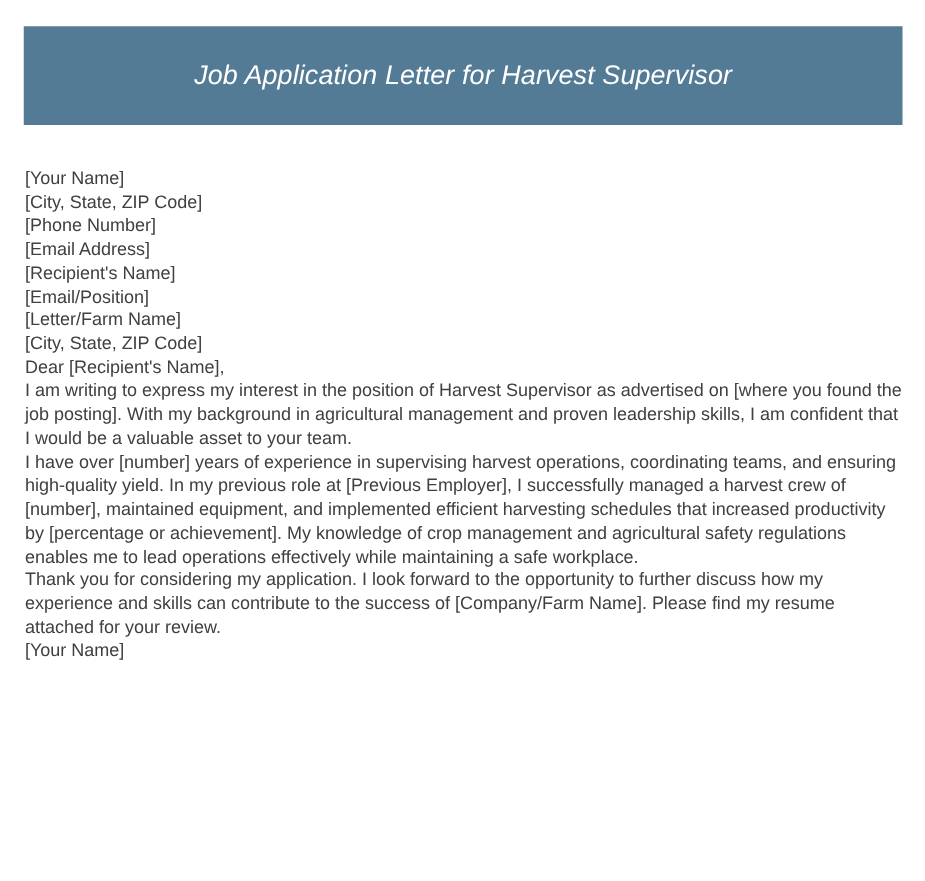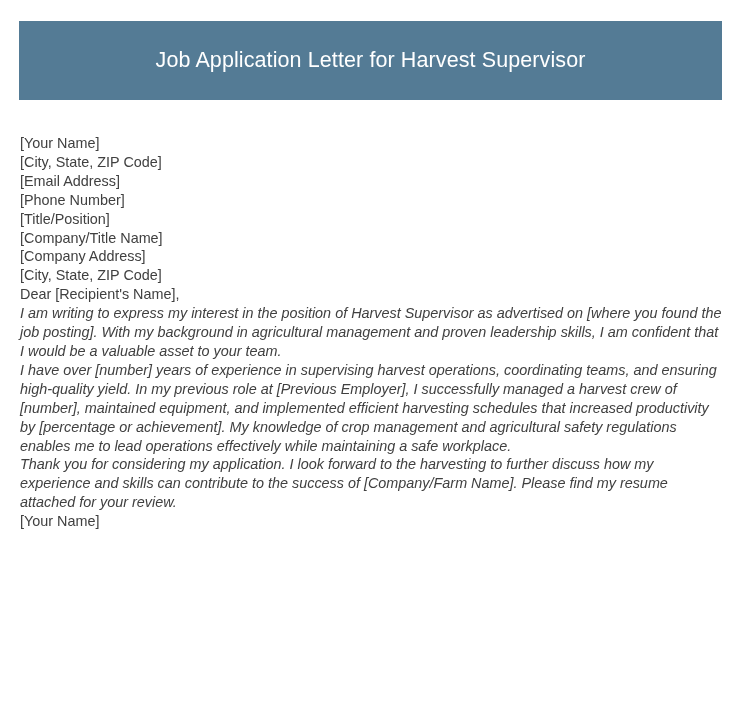--- a/index.html
+++ b/index.html
@@ -33,20 +33,21 @@
   }
   .header-title {
     color: #ffffff;
     font-size: 21.5px;
     font-weight: normal;
     letter-spacing: 0.1px;
     line-height: 1.2;
     text-align: center;
     margin: 0;
     font-family: "Liberation Sans", sans-serif;
+    font-style: italic;
   }
   .letter-body {
     position: absolute;
     left: 20px;
     top: 134px;
     width: 702px;
     color: #404040;
     font-size: 14.4px;
     line-height: 18.9px;
     font-family: "Liberation Sans", sans-serif;
@@ -57,52 +58,51 @@
     white-space: normal;
   }
   .block-address .letter-line,
   .block-recipient .letter-line,
   .block-signoff .letter-line {
     white-space: nowrap;
   }
   .para {
     display: block;
     margin: 0;
-    font-style: italic;
   }
 </style>
 </head>
 <body>
 
 <div class="page">
 
   <div class="header-band">
     <h1 class="header-title">Job Application Letter for Harvest Supervisor</h1>
   </div>
 
   <div class="letter-body">
 
     <div class="block-address">
       <span class="letter-line">[Your Name]</span>
       <span class="letter-line">[City, State, ZIP Code]</span>
+      <span class="letter-line">[Phone Number]</span>
       <span class="letter-line">[Email Address]</span>
-      <span class="letter-line">[Phone Number]</span>
     </div>
 
     <div class="block-recipient">
-      <span class="letter-line">[Title/Position]</span>
-      <span class="letter-line">[Company/Title Name]</span>
-      <span class="letter-line">[Company Address]</span>
+      <span class="letter-line">[Recipient's Name]</span>
+      <span class="letter-line">[Email/Position]</span>
+      <span class="letter-line">[Letter/Farm Name]</span>
       <span class="letter-line">[City, State, ZIP Code]</span>
     </div>
 
     <span class="letter-line">Dear [Recipient's Name],</span>
 
     <p class="para">I am writing to express my interest in the position of Harvest Supervisor as advertised on [where you found the job posting]. With my background in agricultural management and proven leadership skills, I am confident that I would be a valuable asset to your team.</p>
     <p class="para">I have over [number] years of experience in supervising harvest operations, coordinating teams, and ensuring high-quality yield. In my previous role at [Previous Employer], I successfully managed a harvest crew of [number], maintained equipment, and implemented efficient harvesting schedules that increased productivity by [percentage or achievement]. My knowledge of crop management and agricultural safety regulations enables me to lead operations effectively while maintaining a safe workplace.</p>
-    <p class="para">Thank you for considering my application. I look forward to the harvesting to further discuss how my experience and skills can contribute to the success of [Company/Farm Name]. Please find my resume attached for your review.</p>
+    <p class="para">Thank you for considering my application. I look forward to the opportunity to further discuss how my experience and skills can contribute to the success of [Company/Farm Name]. Please find my resume attached for your review.</p>
 
     <div class="block-signoff">
       <span class="letter-line">[Your Name]</span>
     </div>
 
   </div>
 </div>
 
 </body></html>

